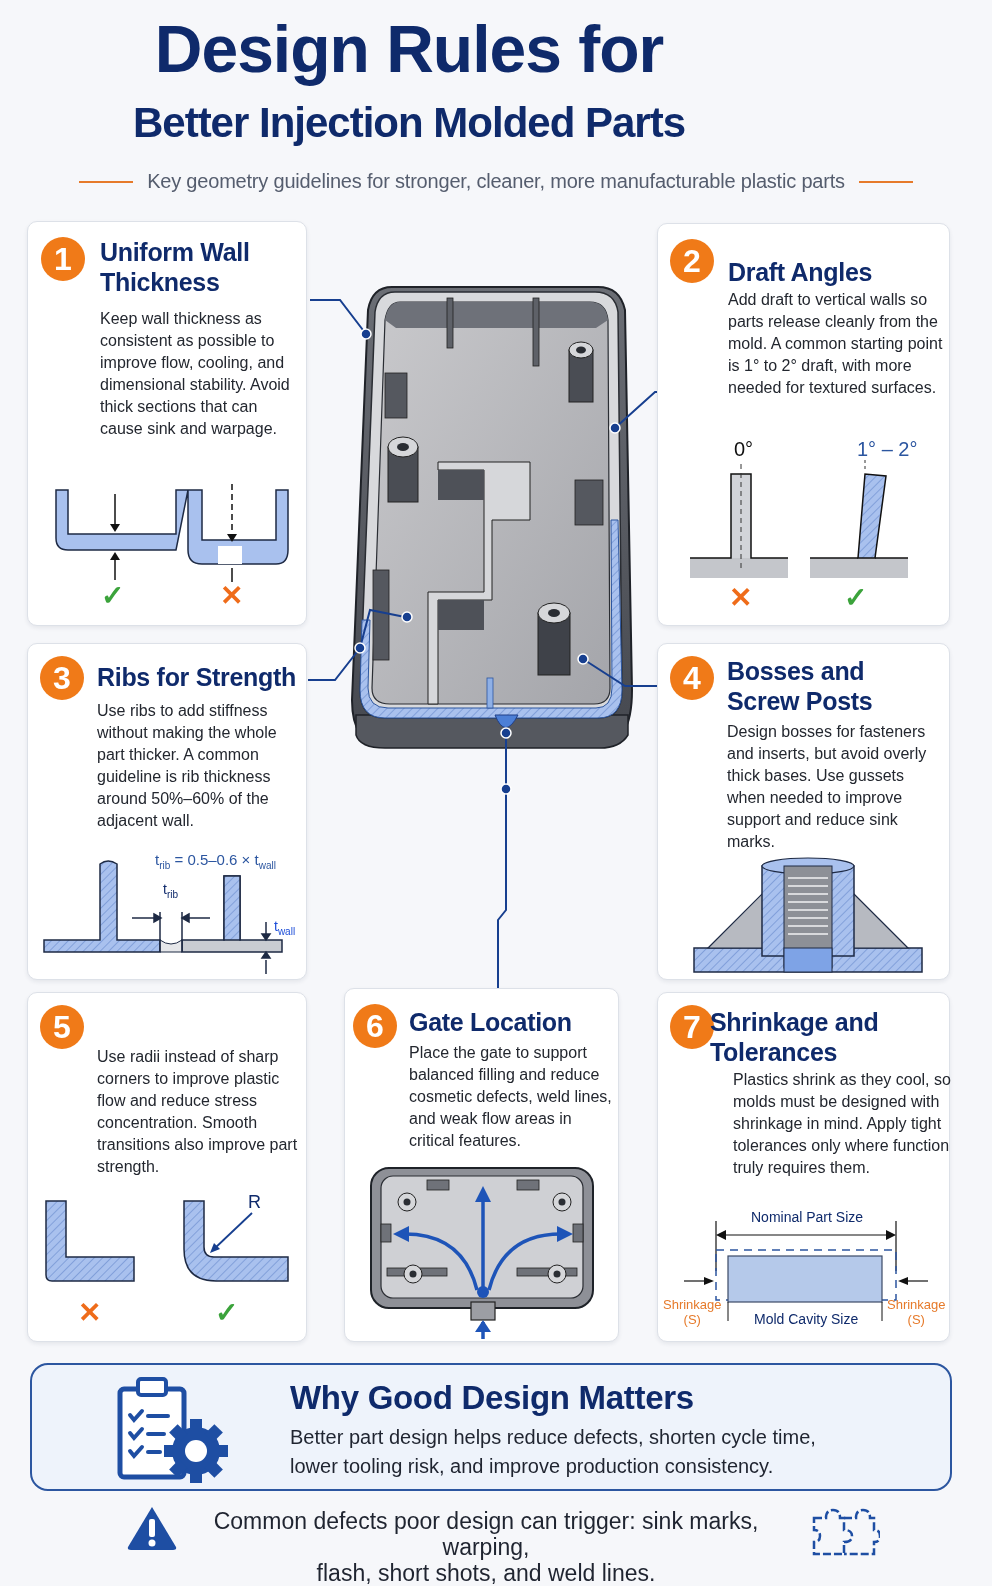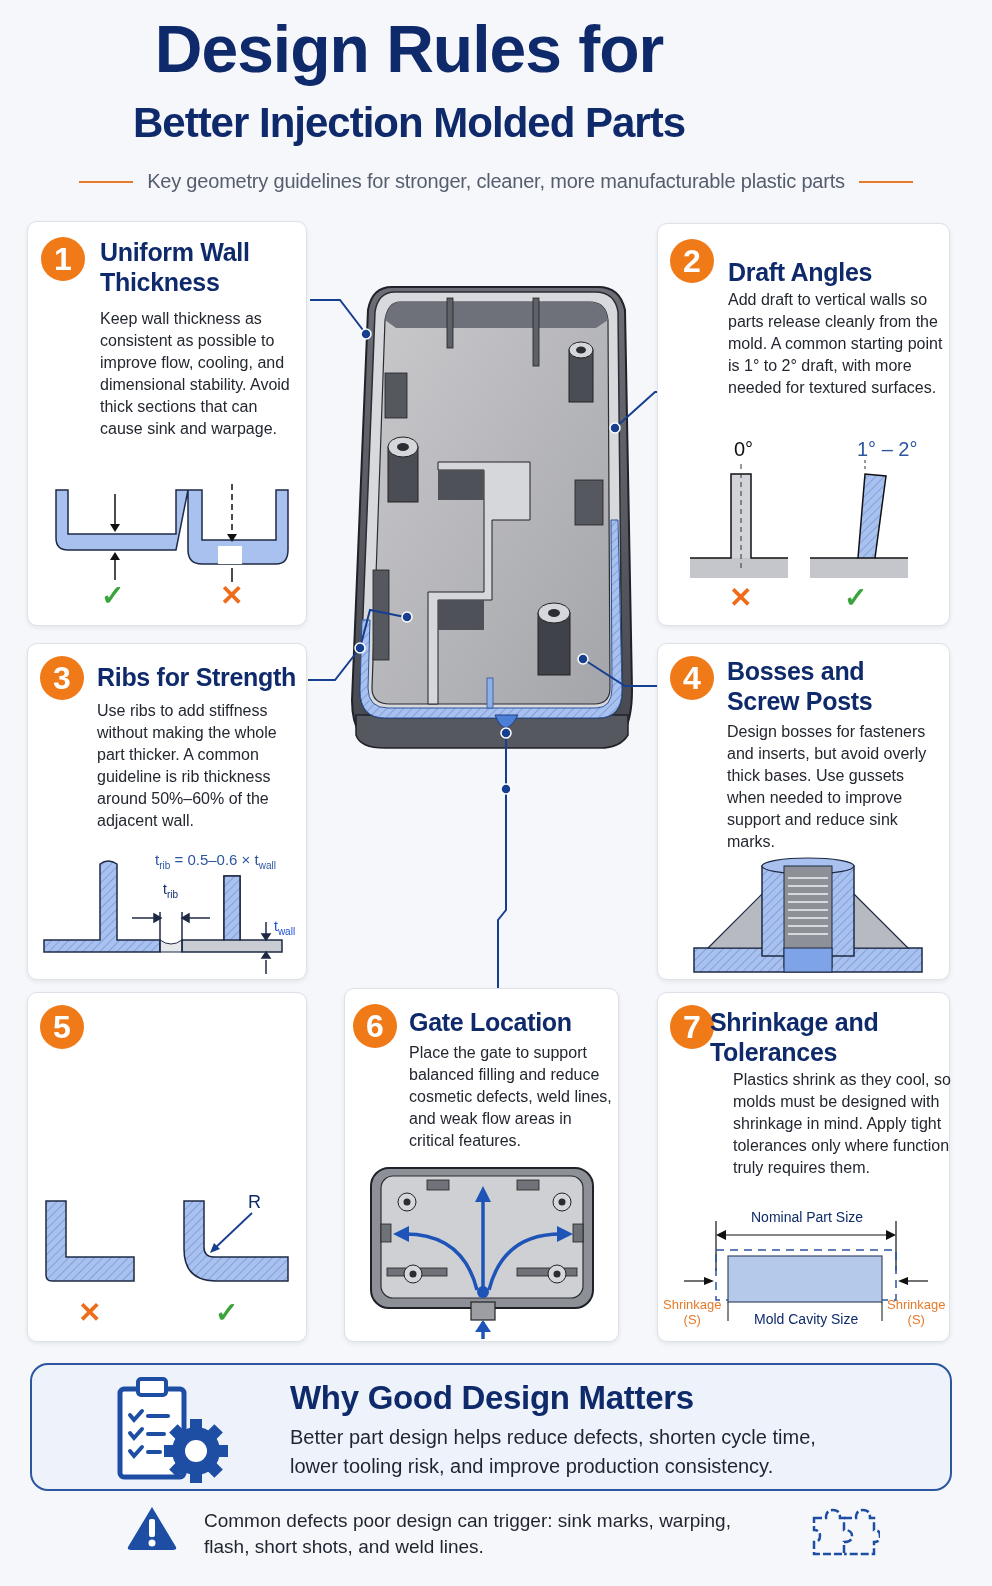--- a/index.html
+++ b/index.html
@@ -20,21 +20,21 @@
 
   .mark-ok { position: absolute; color: #3ba33b; font-size: 28px; font-weight: 700; line-height: 28px; }
   .mark-bad { position: absolute; color: #ef6c1a; font-size: 28px; font-weight: 700; line-height: 28px; }
 
   .diagram { position: absolute; }
 
   .banner { position: absolute; left: 30px; top: 1363px; width: 922px; height: 128px; background: #eef3fb; border: 2px solid #2c56a0; border-radius: 18px; }
   .banner-title { position: absolute; left: 258px; top: 14px; font-size: 33px; font-weight: 700; color: #0f2a6b; letter-spacing: -0.3px; }
   .banner-body { position: absolute; left: 258px; top: 58px; font-size: 20px; line-height: 29px; color: #1f2430; }
 
-  .footer-text { position: absolute; left: 204px; top: 1508px; width: 580px; text-align: left; font-size: 19px; line-height: 26px; color: #1f2430; }
+  .footer-text { position: absolute; left: 196px; top: 1508px; width: 580px; text-align: center; font-size: 23px; line-height: 26px; color: #1f2430; }
 </style>
 </head>
 <body>
 
 <div class="title l1">Design Rules for</div>
 <div class="title l2">Better Injection Molded Parts</div>
 <div class="subtitle">
   <span class="rule"></span>
   <span class="text">Key geometry guidelines for stronger, cleaner, more manufacturable plastic parts</span>
   <span class="rule"></span>
@@ -212,20 +212,21 @@
         <line x1="100" y1="62" x2="140" y2="62"></line>
       <line x1="100" y1="70" x2="140" y2="70"></line>
         <line x1="100" y1="78" x2="140" y2="78"></line>
     </g>
     <rect x="96" y="92" width="48" height="24" fill="#7ea3e6" stroke="#1e2a44" stroke-width="1"></rect>
   </svg>
 </div>
 
 <div class="card" style="left:27px;top:992px;width:280px;height:350px;">
   <div class="badge" style="left:12px;top:12px;">5</div>
+  <div class="card-body" style="left:69px;top:53px;width:205px;">Use radii instead of sharp corners to improve plastic flow and reduce stress concentration. Smooth transitions also improve part strength.</div>
   <div style="position:absolute;left:220px;top:199px;font-size:18px;color:#0f2a6b;">R</div>
   <svg class="diagram" style="left:14px;top:206px;" width="250" height="90" viewBox="0 0 250 90">
     <path d="M4,2 L24,2 L24,58 L92,58 L92,82 L10,82 Q4,82 4,76 Z" fill="url(#hatch)" stroke="#1e2a44" stroke-width="1.5"></path>
     <path d="M142,2 L162,2 L162,48 Q162,58 172,58 L246,58 L246,82 L174,82 Q142,82 142,50 Z" fill="url(#hatch)" stroke="#1e2a44" stroke-width="1.5"></path>
     <line x1="210" y1="14" x2="172" y2="50" stroke="#173f8f" stroke-width="1.8"></line>
     <polygon points="168,54 178,50 172,44" fill="#173f8f"></polygon>
   </svg>
   <div class="mark-bad" style="left:50px;top:306px;">✕</div>
   <div class="mark-ok" style="left:187px;top:306px;">✓</div>
 </div>

